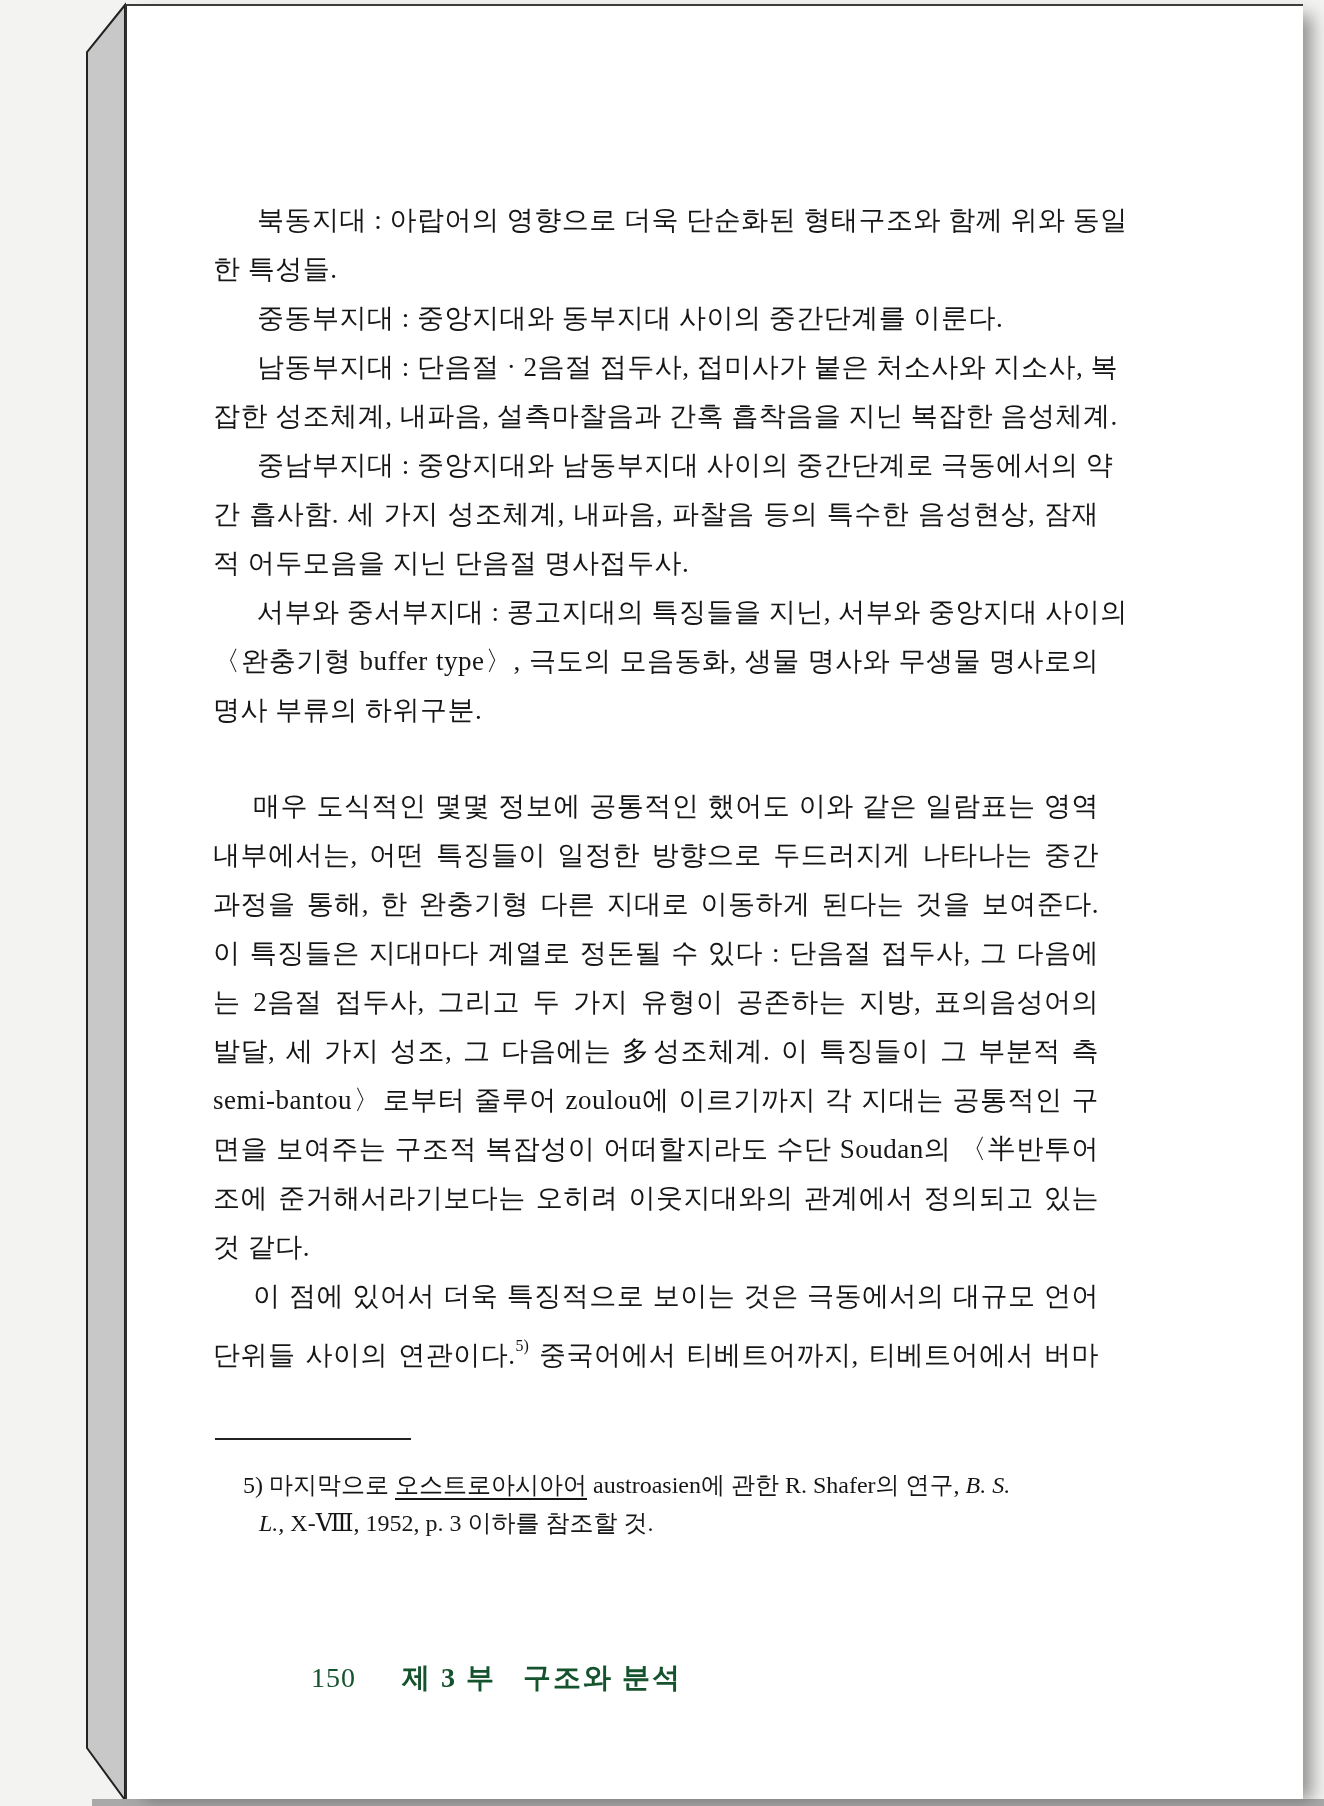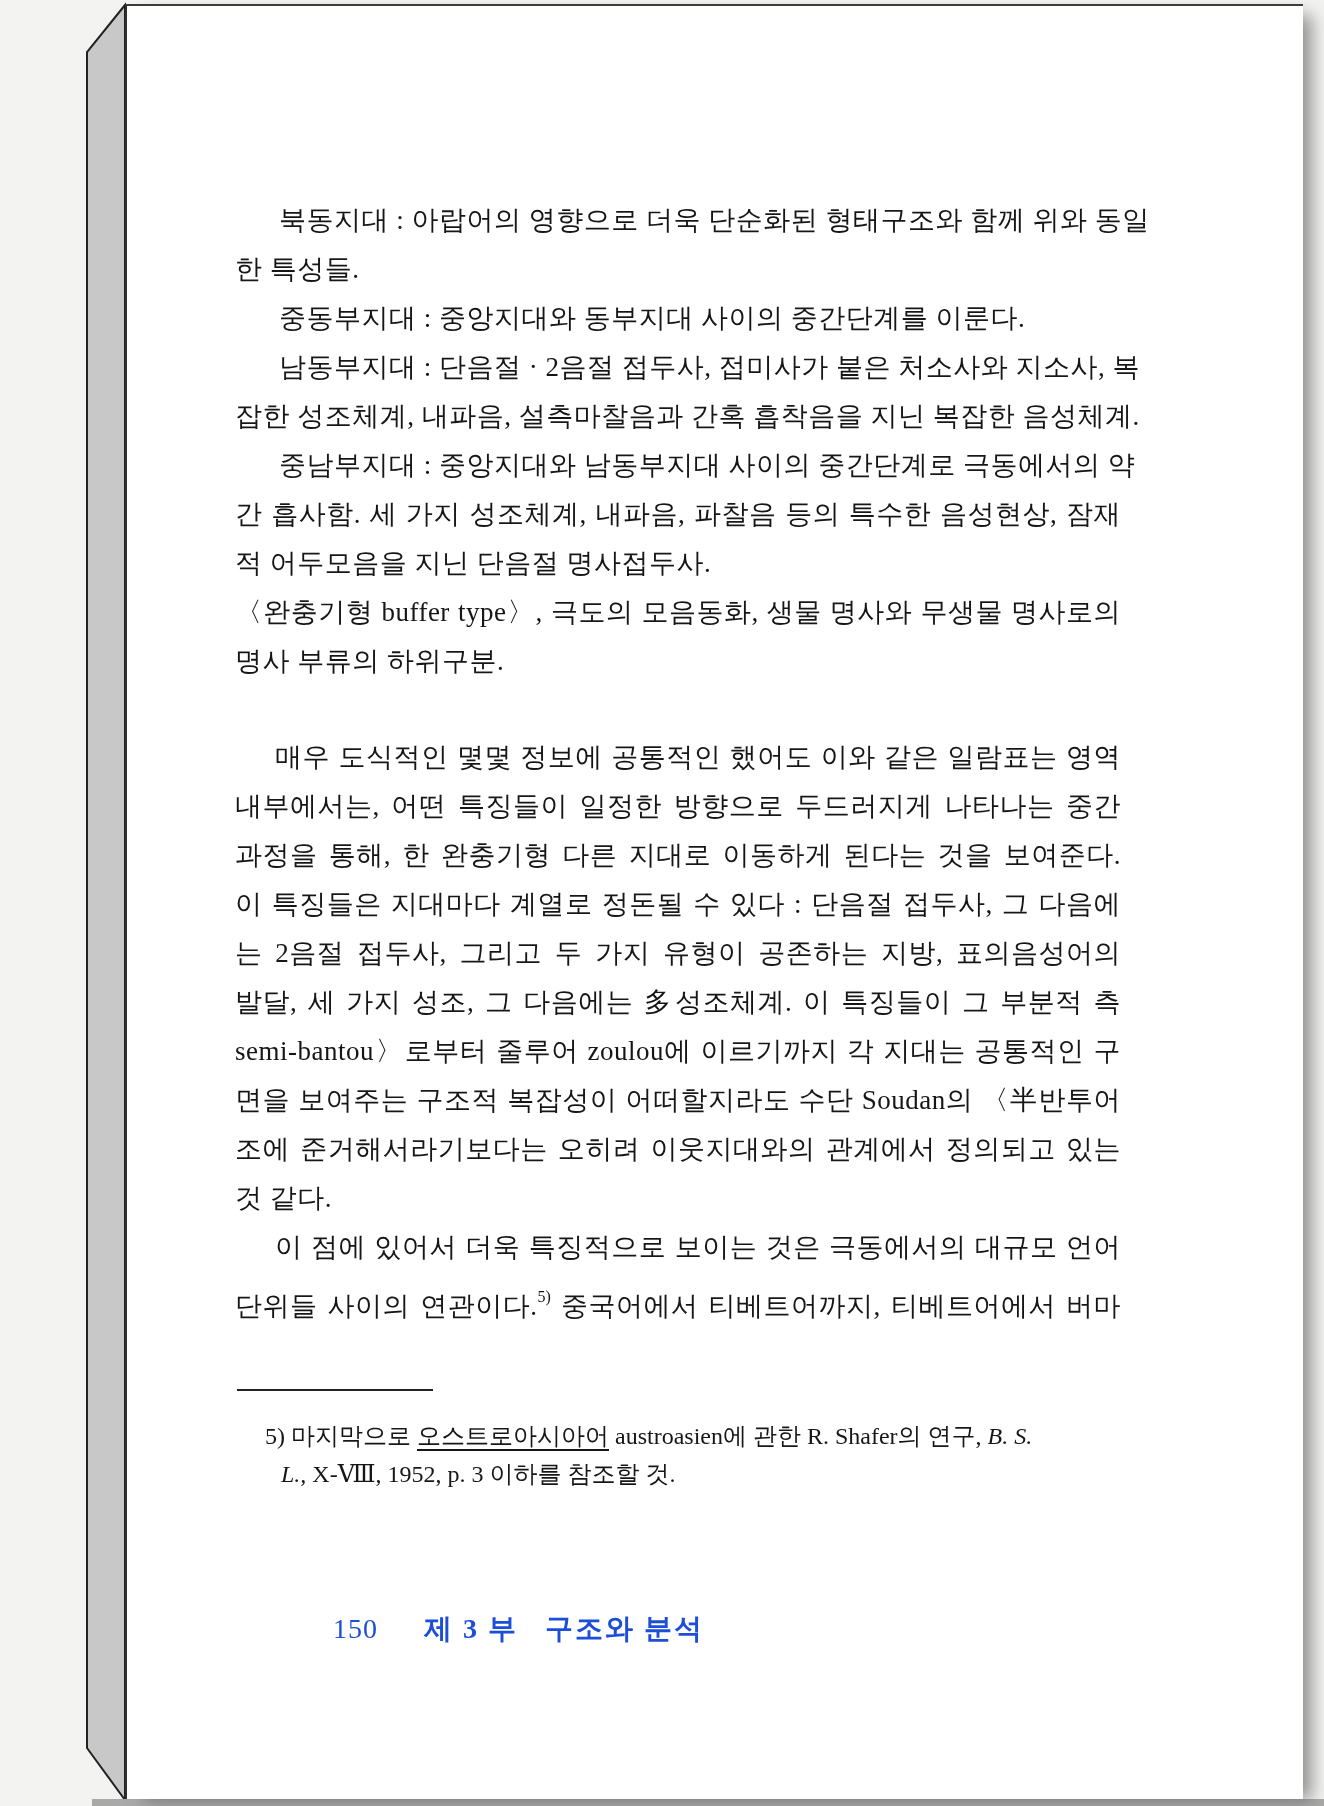--- a/index.html
+++ b/index.html
@@ -12,21 +12,21 @@
   .bottom-strip {
     position:absolute; left:92px; bottom:0; width:1232px; height:7px;
     background:#a9a9a9;
   }
   .page {
     position:absolute; left:125px; top:4px; width:1178px; height:1795px;
     background:#ffffff; box-sizing:border-box;
     border-top:2px solid #3c3c3c; border-left:2px solid #2f2f2f;
     box-shadow:14px 6px 16px -5px rgba(70,70,70,0.55);
   }
-  .content { margin-left:108px; width:886px; padding-top:190px; box-sizing:border-box; }
+  .content { margin-left:86px; width:886px; padding-top:190px; box-sizing:border-box; }
   .ln {
     font-size:27px; line-height:49px; color:#161616;
     white-space:nowrap; text-align:justify; letter-spacing:0.5px;
   }
   .j { text-align-last:justify; }
   .ind2 { padding-left:44px; }
   .ind1 { padding-left:40px; }
   .gap { height:47px; }
   .fnref { font-size:16px; vertical-align:13px; letter-spacing:0; }
   .fn-rule {
@@ -34,21 +34,21 @@
     border-top:2px solid #222222;
   }
   .footnote { margin-top:26px; }
   .fn-line { font-size:24px; line-height:38px; color:#161616; white-space:nowrap; }
   .fn-line.l1 { padding-left:30px; }
   .fn-line.l2 { padding-left:46px; }
   .itl { font-style:italic; }
   .undl { text-decoration:underline; text-underline-offset:5px; text-decoration-thickness:1.5px;text-align:right; }
   .footer {
     margin-top:82px; padding-left:42px; white-space:pre;
-    font-size:28px; line-height:36px; color:#1d4ed8;
+    font-size:28px; line-height:36px; color:#14532d;
   }
   .footer .num { font-weight:400; letter-spacing:1px; }
   .footer .title { font-weight:700; margin-left:46px; letter-spacing:2px; }
 </style>
 </head>
 <body>
 
 <div class="stage">
 
   <svg class="book-edge" viewBox="0 0 1324 1806">
@@ -62,20 +62,21 @@
 
       <div>
         <div class="ln ind2 j">북동지대 : 아랍어의 영향으로 더욱 단순화된 형태구조와 함께 위와 동일</div>
         <div class="ln">한 특성들.</div>
         <div class="ln ind2">중동부지대 : 중앙지대와 동부지대 사이의 중간단계를 이룬다.</div>
         <div class="ln ind2 j">남동부지대 : 단음절 · 2음절 접두사, 접미사가 붙은 처소사와 지소사, 복</div>
         <div class="ln j">잡한 성조체계, 내파음, 설측마찰음과 간혹 흡착음을 지닌 복잡한 음성체계.</div>
         <div class="ln ind2 j">중남부지대 : 중앙지대와 남동부지대 사이의 중간단계로 극동에서의 약</div>
         <div class="ln j">간 흡사함. 세 가지 성조체계, 내파음, 파찰음 등의 특수한 음성현상, 잠재</div>
         <div class="ln">적 어두모음을 지닌 단음절 명사접두사.</div>
+        <div class="ln ind2 j">서부와 중서부지대 : 콩고지대의 특징들을 지닌, 서부와 중앙지대 사이의</div>
         <div class="ln j">〈완충기형 buffer type〉,  극도의 모음동화,  생물 명사와  무생물 명사로의</div>
         <div class="ln">명사 부류의 하위구분.</div>
       </div>
 
       <div class="gap"></div>
 
       <div>
         <div class="ln ind1 j">매우 도식적인 몇몇 정보에 공통적인 했어도 이와 같은 일람표는 영역</div>
         <div class="ln j">내부에서는, 어떤 특징들이 일정한 방향으로 두드러지게 나타나는 중간</div>
         <div class="ln j">과정을 통해, 한 완충기형 다른 지대로 이동하게 된다는 것을 보여준다.</div>

